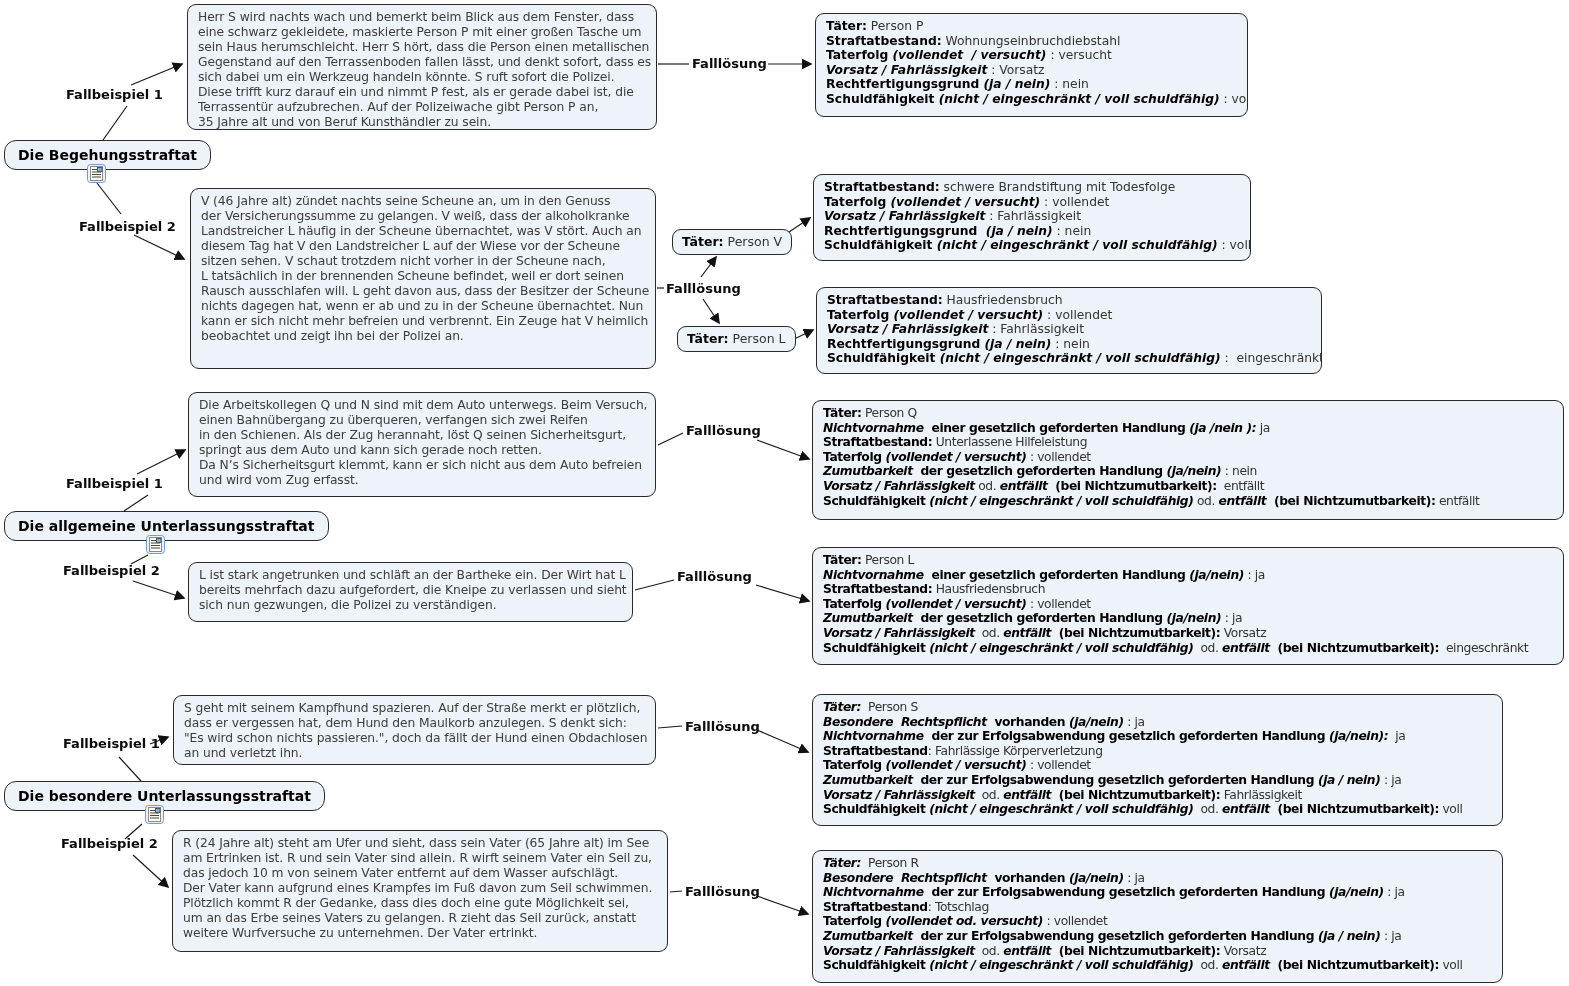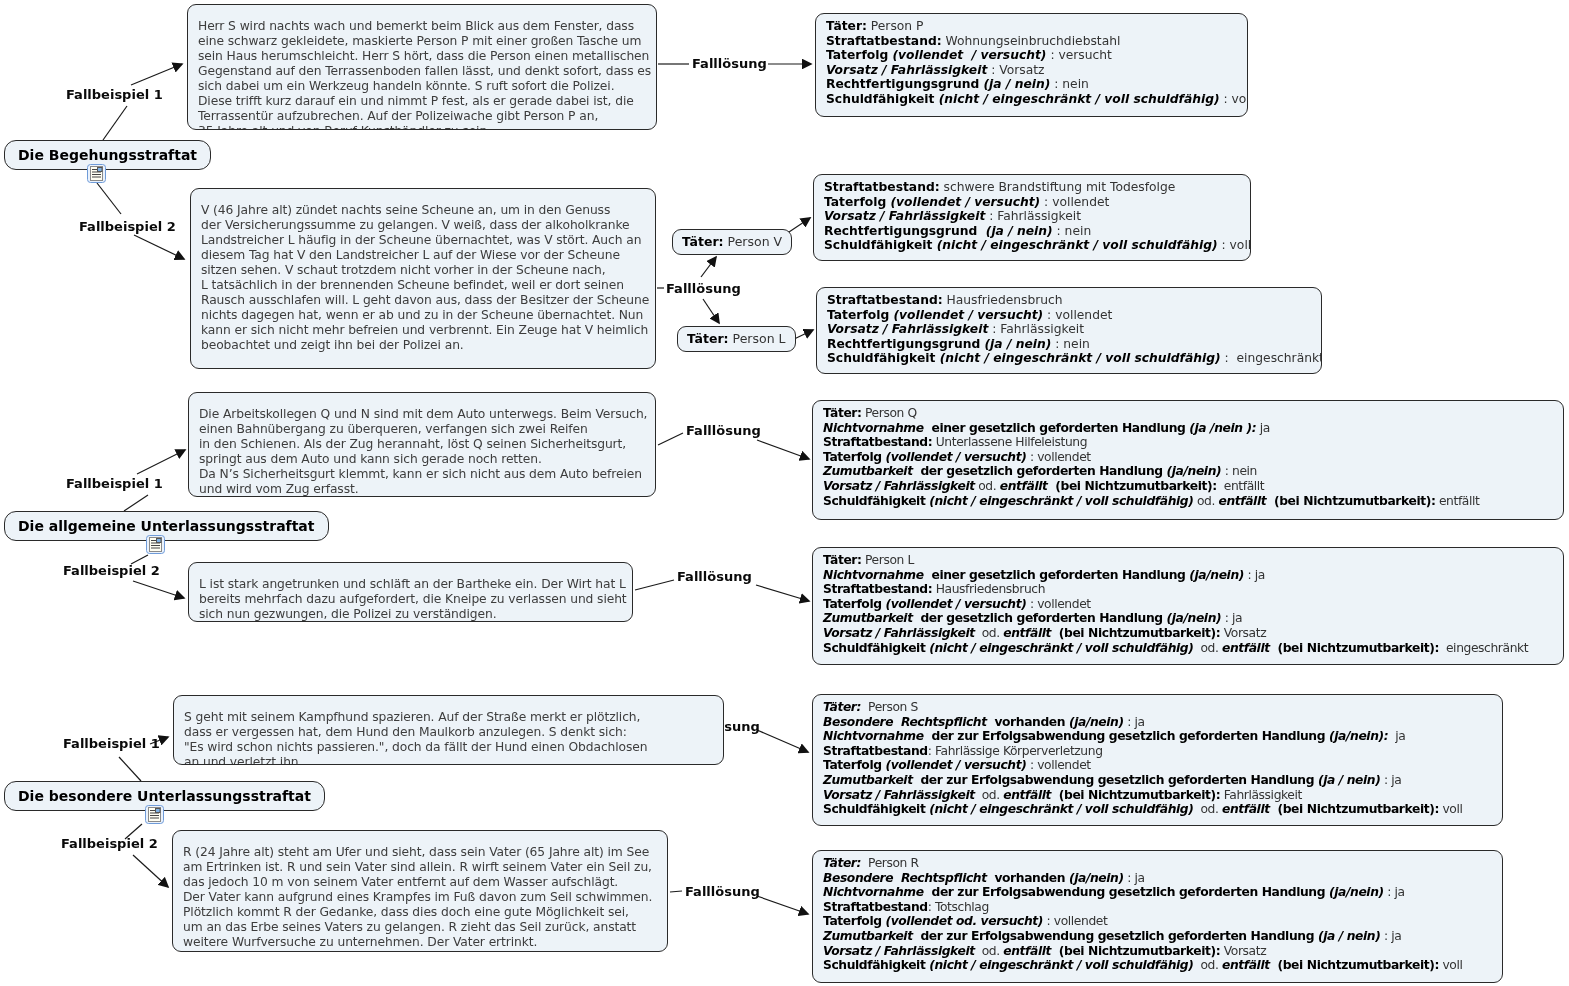--- a/index.html
+++ b/index.html
@@ -8,21 +8,21 @@
   .wires{position:absolute;left:0;top:0;width:1569px;height:986px;pointer-events:none;}
   .wires line{stroke:var(--line_color,#1a1a1a);stroke-width:1.2;}
   .root{position:absolute;box-sizing:border-box;background:var(--box_fill,#edf3f8);
         border:1px solid var(--box_border,#2a2a2a);border-radius:12px;
         font-size:14px;font-weight:bold;color:#000;padding:6px 13px;white-space:nowrap;z-index:2;}
   .nicon{position:absolute;width:19px;height:19px;z-index:3;}
   .blabel{position:absolute;font-size:13px;font-weight:bold;color:#0a0a0a;white-space:nowrap;z-index:2;text-align:center;}
   .slabel{position:absolute;font-size:13px;font-weight:bold;color:#0a0a0a;white-space:nowrap;z-index:2;}
   .case,.sol,.actor{position:absolute;box-sizing:border-box;background:var(--box_fill,#edf3f8);
         border:1px solid var(--box_border,#2a2a2a);border-radius:9px;overflow:hidden;z-index:2;}
-  .case{padding:14px 10px;font-size:12.3px;color:#3d3d3d;letter-spacing:-0.1px;}
+  .case{padding:5px 10px;font-size:12.3px;color:#3d3d3d;letter-spacing:-0.1px;}
   .case .tline{line-height:15px;white-space:pre;}
   .sol{padding:5px 10px;font-size:12.3px;color:#333;}
   .sol .tline{line-height:14.6px;white-space:pre;}
   .sol.cond .tline{letter-spacing:-0.4px;}
   .actor{padding:3px 9px;font-size:12.5px;color:#333;white-space:nowrap;}
   .actor .tline{line-height:18px;white-space:pre;}
   .s-b{font-weight:bold;color:#000;}
   .s-bi{font-weight:bold;font-style:italic;color:#000;text-align:center;}
 </style>
 </head>
@@ -147,21 +147,21 @@
       <div class="tline">in den Schienen. Als der Zug herannaht, löst Q seinen Sicherheitsgurt,</div>
       <div class="tline">springt aus dem Auto und kann sich gerade noch retten.</div>
       <div class="tline">Da N’s Sicherheitsgurt klemmt, kann er sich nicht aus dem Auto befreien</div>
       <div class="tline">und wird vom Zug erfasst.</div>
     </div>
   <div class="case" style="left:188px;top:562px;width:445px;height:60px;">
       <div class="tline">L ist stark angetrunken und schläft an der Bartheke ein. Der Wirt hat L</div>
       <div class="tline">bereits mehrfach dazu aufgefordert, die Kneipe zu verlassen und sieht</div>
       <div class="tline">sich nun gezwungen, die Polizei zu verständigen.</div>
     </div>
-  <div class="case" style="left:173px;top:695px;width:551px;height:70px;">
+  <div class="case" style="left:173px;top:695px;width:483px;height:70px;">
       <div class="tline">S geht mit seinem Kampfhund spazieren. Auf der Straße merkt er plötzlich,</div>
       <div class="tline">dass er vergessen hat, dem Hund den Maulkorb anzulegen. S denkt sich:</div>
       <div class="tline">"Es wird schon nichts passieren.", doch da fällt der Hund einen Obdachlosen</div>
       <div class="tline">an und verletzt ihn.</div>
     </div>
   <div class="case" style="left:172px;top:830px;width:496px;height:122px;">
       <div class="tline">R (24 Jahre alt) steht am Ufer und sieht, dass sein Vater (65 Jahre alt) im See</div>
       <div class="tline">am Ertrinken ist. R und sein Vater sind allein. R wirft seinem Vater ein Seil zu,</div>
       <div class="tline">das jedoch 10 m von seinem Vater entfernt auf dem Wasser aufschlägt.</div>
       <div class="tline">Der Vater kann aufgrund eines Krampfes im Fuß davon zum Seil schwimmen.</div>

